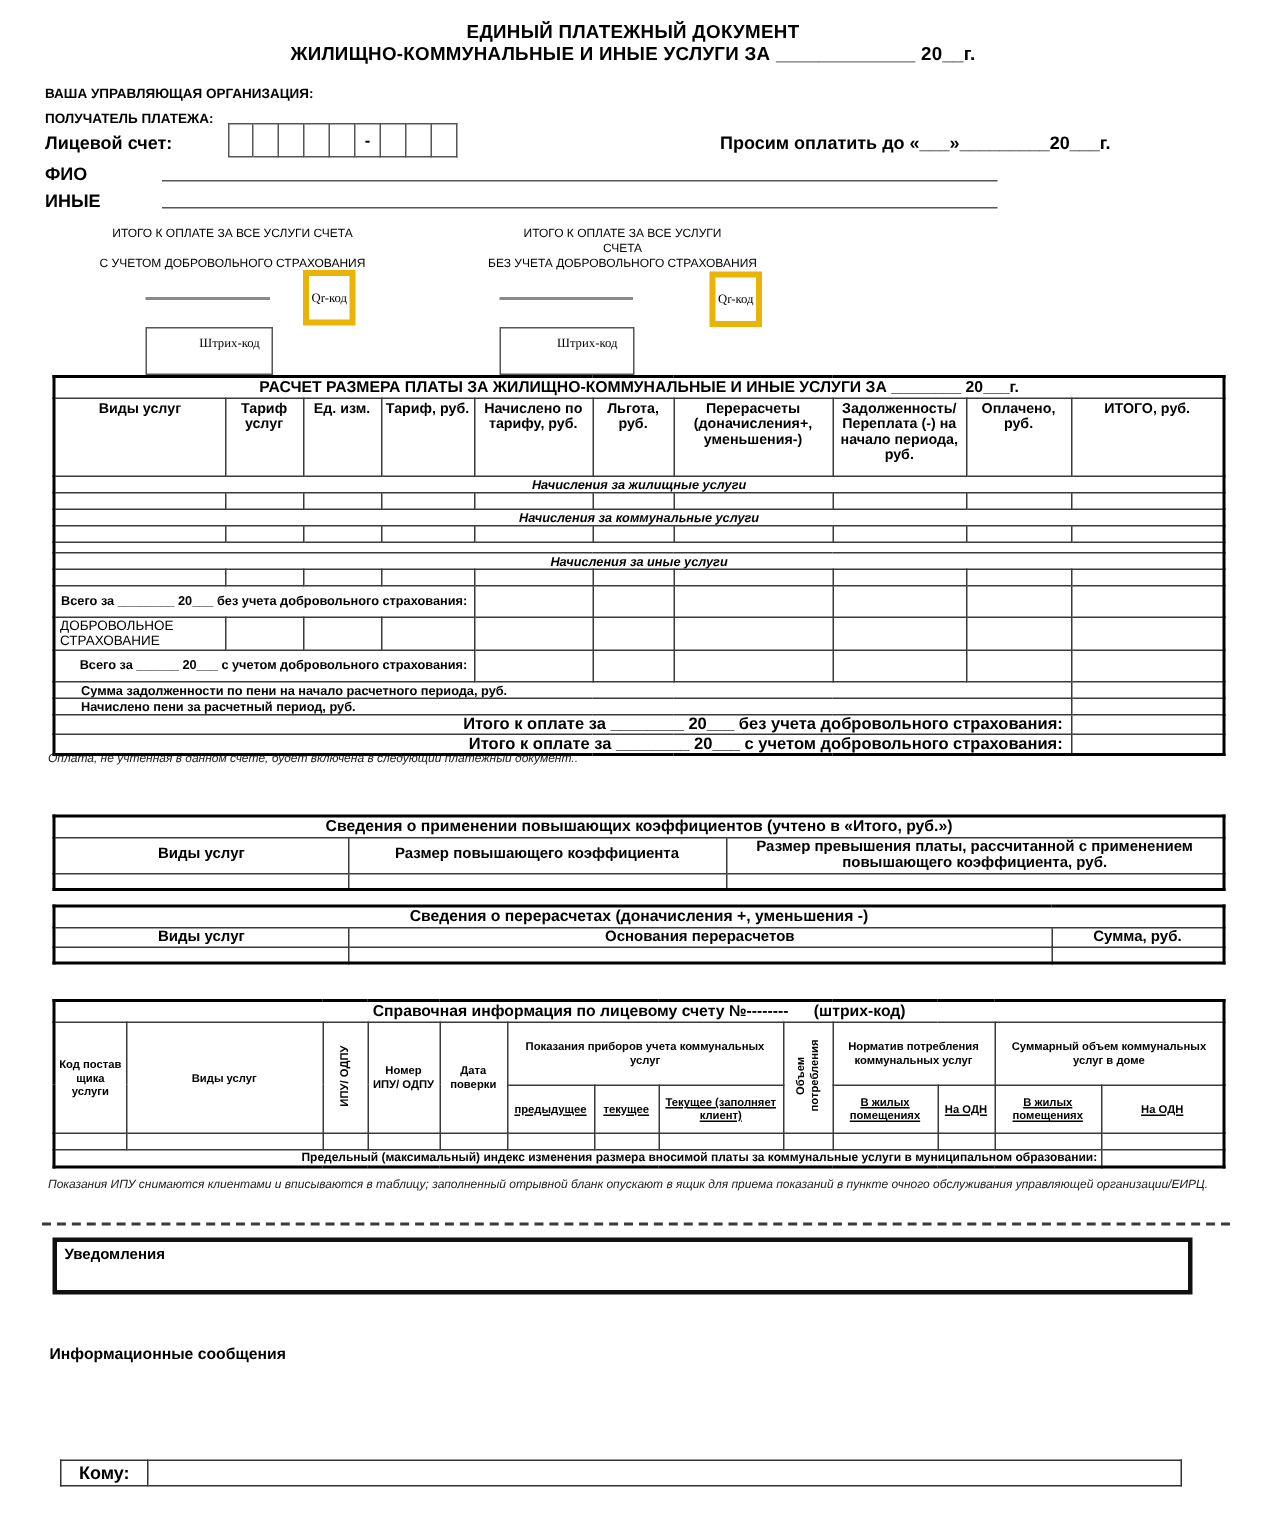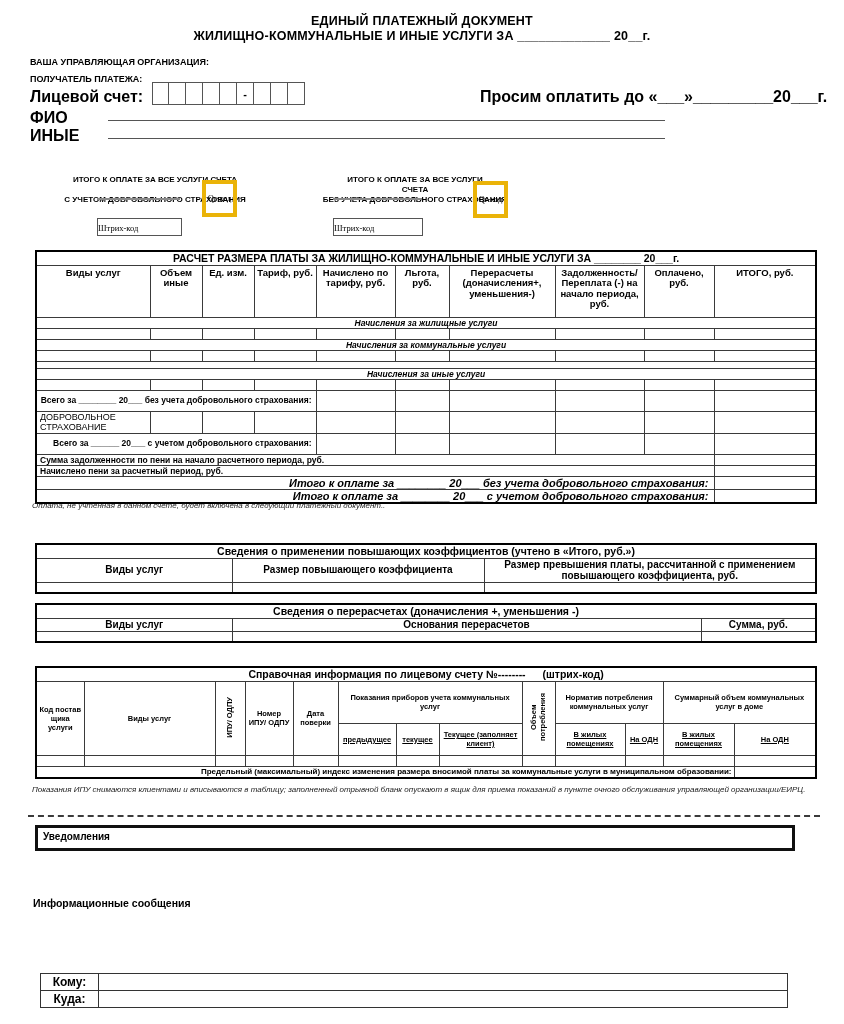--- a/index.html
+++ b/index.html
@@ -5,49 +5,49 @@
   * { box-sizing: border-box; margin: 0; padding: 0; }
   html,body { background:#fff; }
   body {
     width: 844px; height: 1024px; position: relative;
     font-family: "Liberation Sans", sans-serif; color:#000;
     font-size: 10px; overflow: hidden;
   }
   .abs { position: absolute; }
   .doc-title { width: 844px; text-align: center; font-weight: bold; font-size: 12.5px; letter-spacing: .2px; }
   .small-b { font-weight: bold; font-size: 9px; }
-  .acct-label { font-weight: bold; font-size: 16px; }
+  .acct-label { font-weight: bold; font-size: 12px; }
   .acct-boxes { display: flex; }
   .acct-cell { width: 17px; height: 23px; border: 1px solid #555; border-left: none;
     display: flex; align-items: center; justify-content: center; font-size: 11px; font-weight: bold; }
   .acct-cell:first-child { border-left: 1px solid #555; }
   .fill-line { border-bottom: 1.5px solid #555; height: 13px; }
-  .tot-title { font-weight: bold; font-size: 8px; text-align: center; line-height: 1.25; margin-top: 24px; }
+  .tot-title { font-weight: normal; font-size: 8px; text-align: center; line-height: 1.25; }
   .sum-line { border-top: 2px solid #8a8a8a; }
   .qr-box { border: 4px solid #eab308; width: 35px; height: 37px; text-align: center;
     font-family: "Liberation Serif", serif; font-size: 8.5px; padding-top: 9px; }
-  .bar-box { border: 1px solid #555; height: 18px; text-align: left;
-    font-family: "Liberation Serif", serif; font-size: 8.5px; padding-top: 4px; }
+  .bar-box { border: 1px solid #555; height: 32px; text-align: center;
+    font-family: "Liberation Serif", serif; font-size: 8.5px; padding-top: 4px; padding-left: 27px; }
 
   table { border-collapse: collapse; table-layout: fixed; background:#fff; }
   .frame { border: 2px solid #000; }
   .frame td, .frame th { border: 1px solid #3a3a3a; padding: 0 2px; vertical-align: middle; overflow: hidden; }
   .tbl-title-row td { font-weight: bold; font-size: 10.5px; text-align: center; height: 14px; }
   .main-tbl { width: 780px; }
   .main-tbl th { font-weight: bold; font-size: 9.5px; line-height: 1.12; height: 52px; text-align: center; vertical-align: top; padding-top: 2px; }
   .section-row td { font-style: italic; font-weight: bold; font-size: 8.5px; text-align: center; height: 11px; }
   .data-row td { height: 11px; }
   .spacer-row td { height: 7px; }
   .vsego-row td { height: 21px; }
   .vsego-row .lbl { font-weight: bold; font-size: 8.5px; text-align: right; padding-right: 4px; line-height: 1.15; }
   .ins-row td { height: 22px; }
   .ins-lbl { font-size: 9px; text-align: left !important; padding-left: 3px !important; line-height: 1.15; }
   .peni-row td { height: 11px; }
-  .peni-row .lbl-left { font-weight: bold; font-size: 8.5px; text-align: left; padding-left: 3px; }
-  .itogo-row td { height: 13px; font-style: italic; }
+  .peni-row .lbl-left { font-weight: bold; font-size: 8.5px; text-align: left; padding-left: 17px; }
+  .itogo-row td { height: 13px; }
   .itogo-row .lbl-right { font-weight: bold; font-size: 11px; text-align: right; padding-right: 5px; }
   .footnote { font-style: italic; font-size: 8px; color: #1a1a1a; }
   .sub-tbl { width: 780px; }
   .sub-tbl th { font-weight: bold; font-size: 10px; line-height: 1.15; height: 24px; text-align: center; }
   .info-tbl { width: 780px; }
   .info-tbl th { font-weight: bold; font-size: 7.5px; line-height: 1.2; text-align: center; }
   .ih th { height: 42px; vertical-align: middle; }
   .ih2 th { height: 32px; vertical-align: middle; text-decoration: underline; }
   .vtext { display: inline-block; writing-mode: vertical-rl; transform: rotate(180deg);
     max-height: 70px; font-weight: bold; font-size: 7.5px; line-height: 1.25; }
@@ -118,21 +118,21 @@
       <col style="width:89px">
     <col style="width:70px">
       <col style="width:102px">
   </colgroup>
   <tbody>
       <tr class="tbl-title-row">
         <td colspan="10">РАСЧЕТ РАЗМЕРА ПЛАТЫ ЗА ЖИЛИЩНО-КОММУНАЛЬНЫЕ И ИНЫЕ УСЛУГИ ЗА ________ 20___г.</td>
       </tr>
   <tr>
     <th>Виды услуг</th>
-    <th>Объем иные</th>
+    <th>Тариф услуг</th>
     <th>Ед. изм.</th>
     <th>Тариф, руб.</th>
     <th>Начислено по тарифу, руб.</th>
     <th>Льгота, руб.</th>
     <th>Перерасчеты (доначисления+, уменьшения-)</th>
     <th>Задолженность/Переплата (-) на начало периода, руб.</th>
     <th>Оплачено, руб.</th>
     <th>ИТОГО, руб.</th>
   </tr>
   <tr class="section-row">
@@ -339,30 +339,26 @@
   </tr>
   <tr class="limit-row">
     <td colspan="12" class="limit-lbl">Предельный (максимальный) индекс изменения размера вносимой платы за коммунальные услуги в муниципальном образовании:</td>
     <td></td>
   </tr>
 </tbody>
   </table>
 <div class="abs footnote" style="top:785px;left:32px;width:782px;line-height:1.35;">Показания ИПУ снимаются клиентами и вписываются в таблицу; заполненный отрывной бланк опускают в ящик для приема показаний в пункте очного обслуживания управляющей организации/ЕИРЦ.</div>
 
 <div class="abs dashed-line" style="top:815px;left:28px;width:792px;"></div>
-<div class="abs notif-box" style="top:825px;left:35px;width:760px;height:26px;">
+<div class="abs notif-box" style="top:825px;left:35px;width:760px;height:38px;">
   <span>Уведомления</span>
 </div>
 
 <div class="abs msg-label" style="top:897px;left:33px;">Информационные сообщения</div>
 
 <table class="abs komu-tbl" style="top:973px;left:40px;border-radius:10px;">
   <tbody>
       <tr>
     <td class="komu-lbl">Кому:</td>
     <td></td>
   </tr>
-  <tr>
-    <td class="komu-lbl">Куда:</td>
-    <td></td>
-  </tr>
 </tbody>
   </table>
 
 </body></html>

